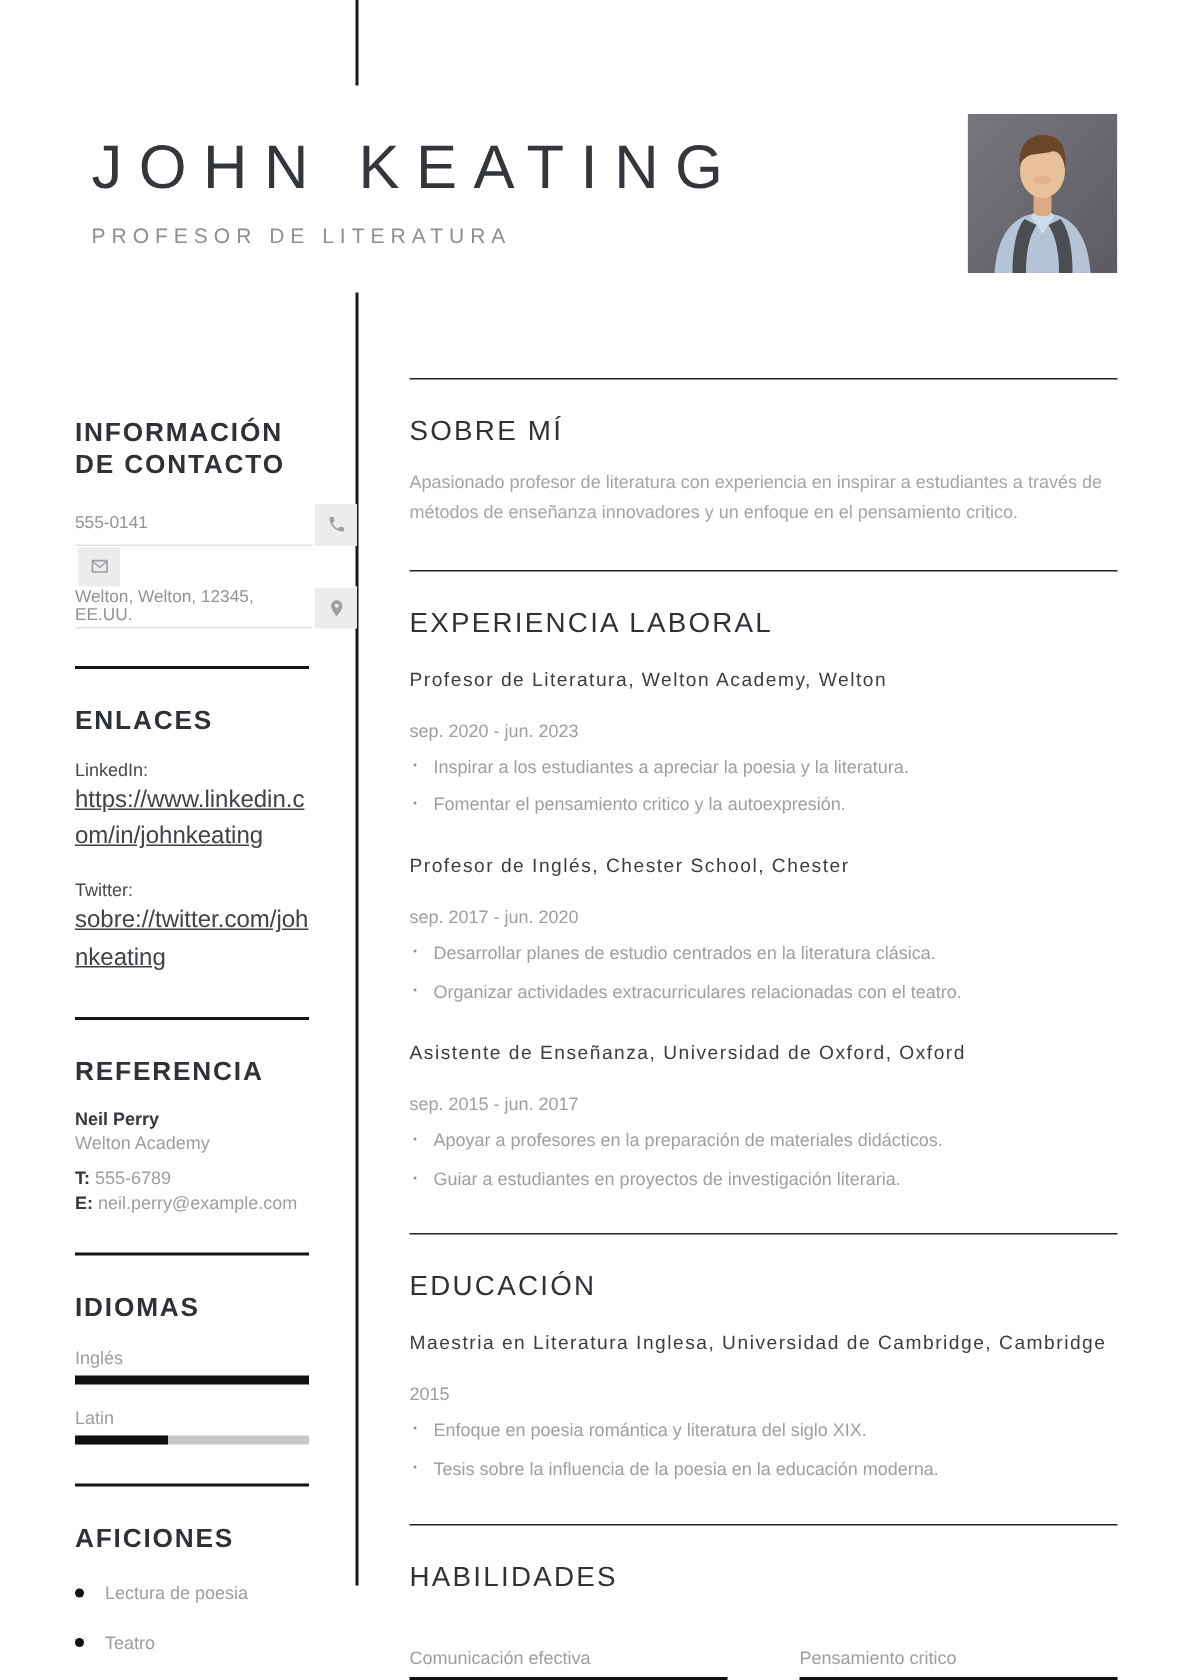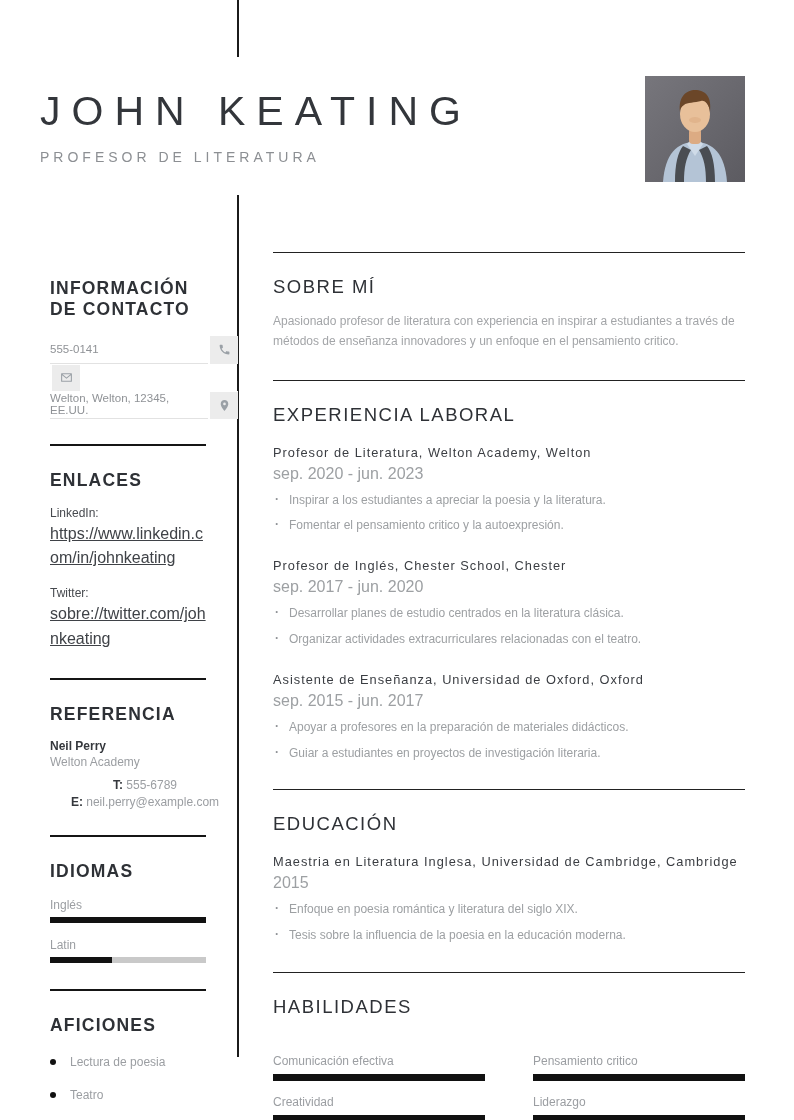--- a/index.html
+++ b/index.html
@@ -10,21 +10,21 @@
     font-family:"Liberation Sans", sans-serif;
     color:#3a3d42;
     overflow:hidden;
   }
 
   
   .vline-top   { position:absolute; left:237px; top:0;     width:2px; height:57px;  background:#1b1b1b; }
   .vline-main  { position:absolute; left:237px; top:195px; width:2px; height:862px; background:#1b1b1b; }
 
   
-  .header { position:absolute; left:40px; top:88px; }
+  .header { position:absolute; left:61px; top:88px; }
   .name {
     font-size:41px; font-weight:400; letter-spacing:11px;
     color:#33363b; white-space:nowrap;
   }
   .job-title {
     margin-top:14px; font-size:14px; font-weight:500;
     letter-spacing:4px; color:#8c8f93;
   }
   .photo {
     position:absolute; left:645px; top:76px;
@@ -56,21 +56,21 @@
   .link-group { margin-top:15px; width:160px; }
   .link-label { font-size:12px; color:#46494e; margin-bottom:2px; }
   .link-url {
     font-size:16px; color:#3f4247; text-decoration:underline;
     word-break:break-all; line-height:1.55; display:block;
   }
 
   .ref-sec { margin-top:26px; }
   .ref-name { margin-top:14px; font-size:12px; font-weight:700; color:#35383d; }
   .ref-org  { margin-top:2px; font-size:12px; color:#9b9ea2; }
-  .ref-line { margin-top:3px; font-size:12px; color:#9b9ea2;text-align:center; }
+  .ref-line { margin-top:3px; font-size:12px; color:#9b9ea2; }
   .ref-line .pfx { font-weight:700; color:#35383d; }
   .ref-line.first { margin-top:9px; }
 
   .lang-sec { margin-top:26px; }
   .bar-label { font-size:12px; color:#9b9ea2; }
   .bar-track { margin-top:5px; height:6px; background:#c9c9c9; width:156px; }
   .bar-fill  { height:100%; background:#111111; }
   .lang-item { margin-top:15px; }
   .lang-item.first { margin-top:16px; }
 
@@ -96,21 +96,21 @@
     margin-top:14px; font-size:12px; line-height:1.65; color:#a3a5a8;
     width:468px;
   }
 
   .sec-gap { margin-top:28px; }
 
   .job { margin-top:19px; }
   .job-heading {
     font-size:12.8px; font-weight:400; letter-spacing:1px; color:#3a3d42;
   }
-  .job-dates { margin-top:5px; font-size:16px; color:#9da0a3; }
+  .job-dates { margin-top:20px; font-size:12px; color:#9da0a3; }
   .job-bullets { list-style:none; margin-top:6px; }
   .job-bullets li {
     font-size:12px; color:#9da0a3; margin-top:9px;
     padding-left:16px; position:relative; line-height:1.4;
   }
   .job-bullets li::before {
     content:"·"; position:absolute; left:2px; top:-1px;
     color:#8f9296; font-weight:700;
   }
 

